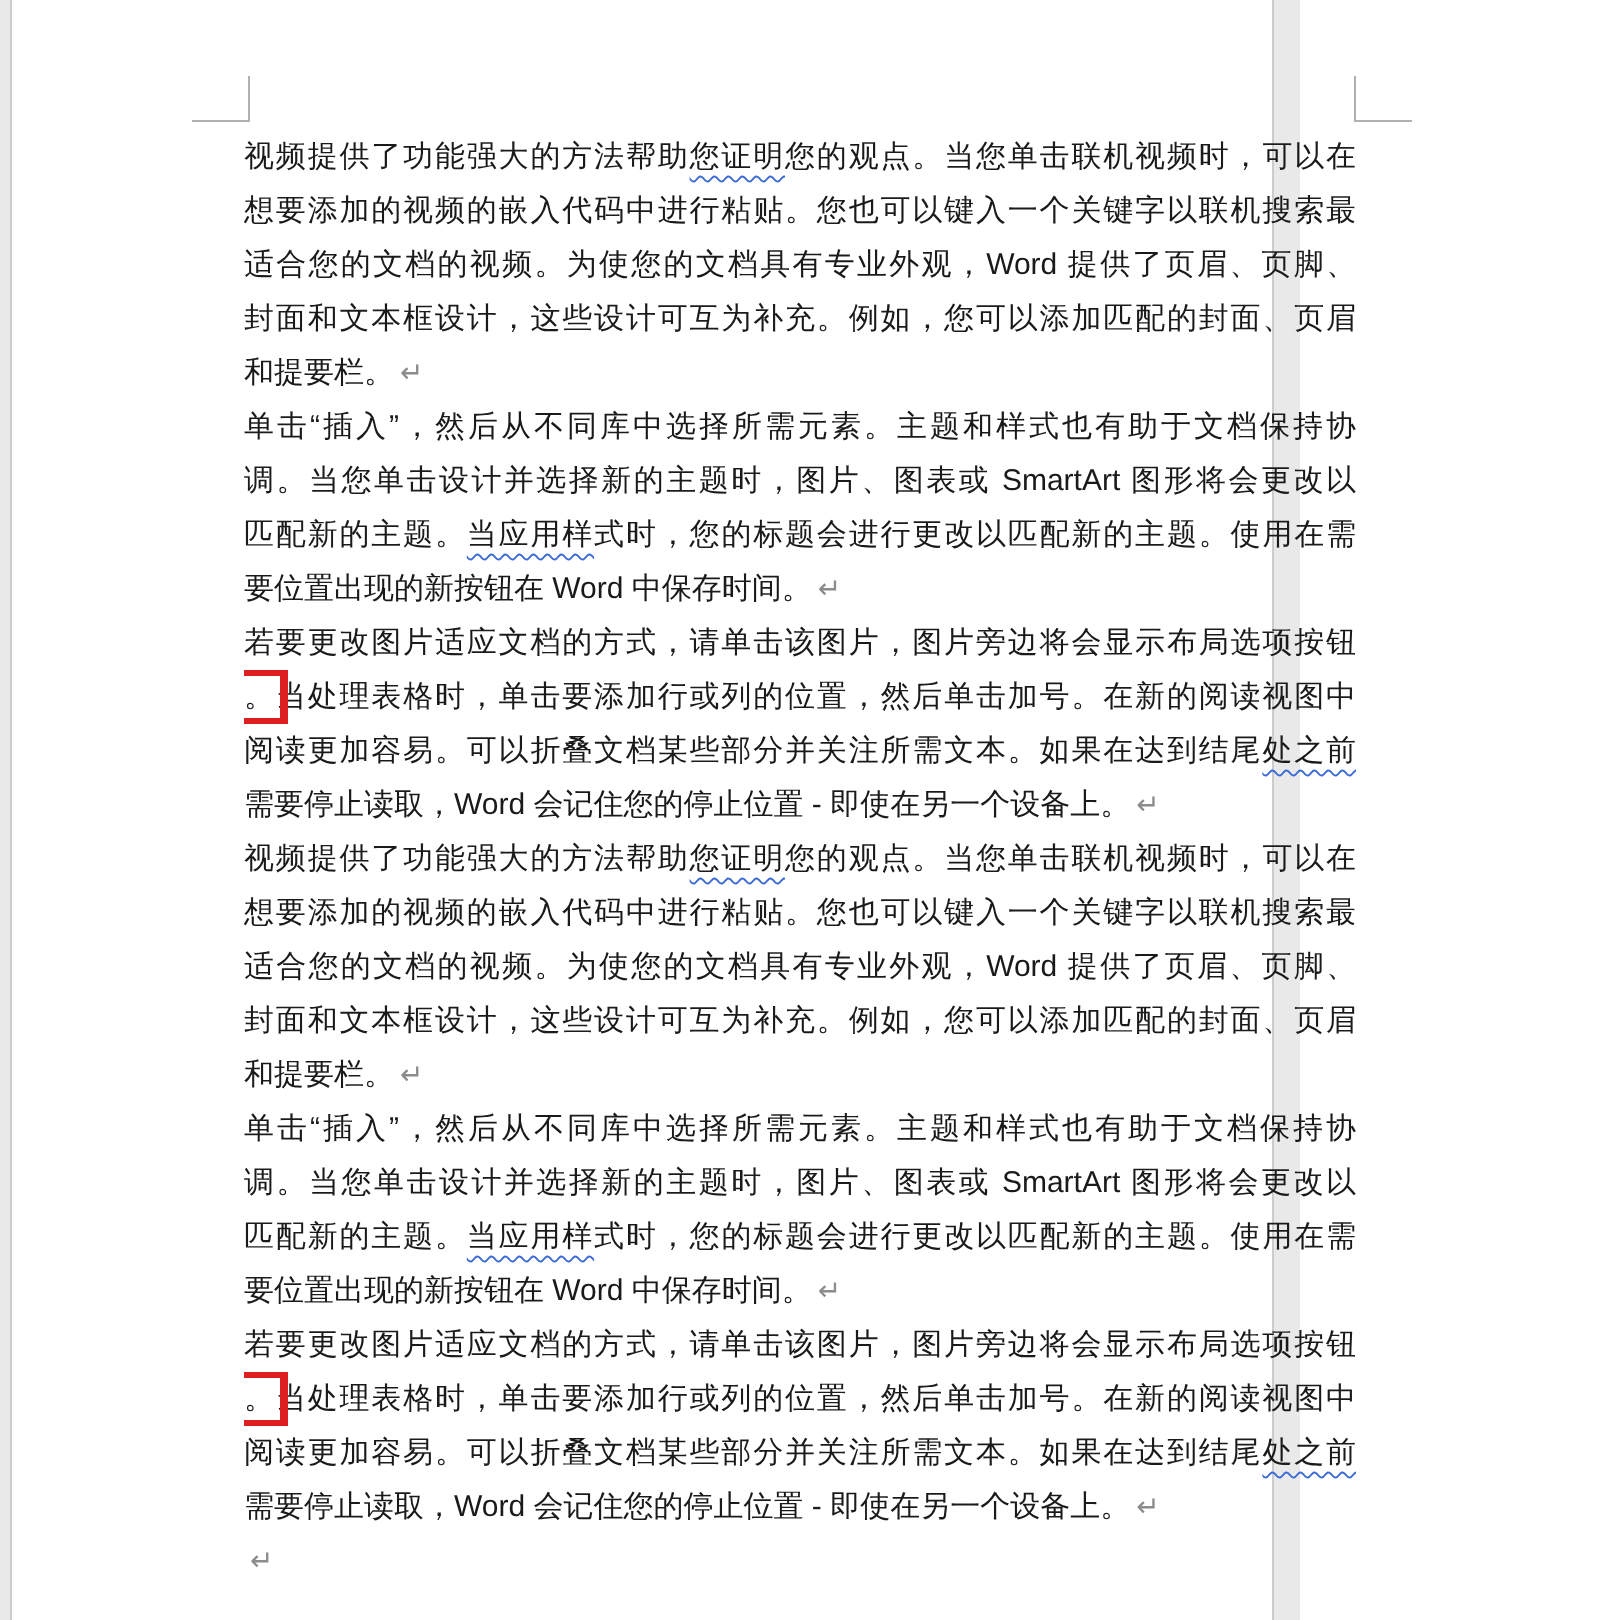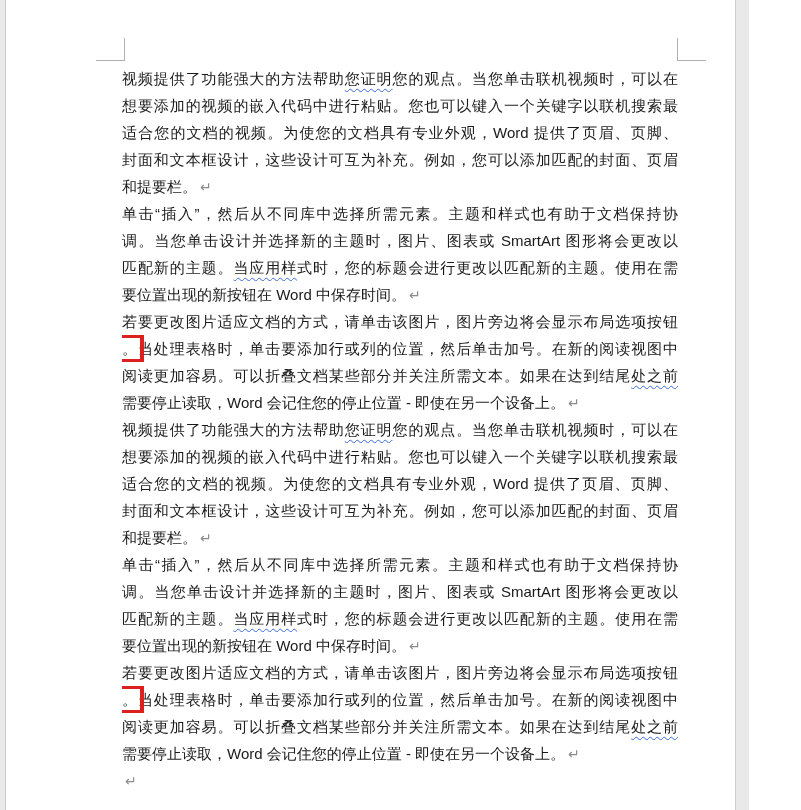--- a/index.html
+++ b/index.html
@@ -4,21 +4,21 @@
 <style>
   html, body {
     margin: 0; padding: 0;
     width: 801px; height: 810px;
     overflow: hidden;
     background: #ffffff;
     font-family: "Liberation Sans", sans-serif;
   }
   .canvas {
     position: relative;
-    width: 749px; height: 810px;
+    width: 650px; height: 810px;
     background: #ffffff;
   }
   
   .edge {
     position: absolute; top: 0; bottom: 0;
     background: #e9e9e9;
   }
   .edge.left  { left: 0;  width: 5px;  border-right: 1px solid #cccccc; }
   .edge.right { right: 0; width: 13px; border-left: 1px solid #cccccc; }
 

